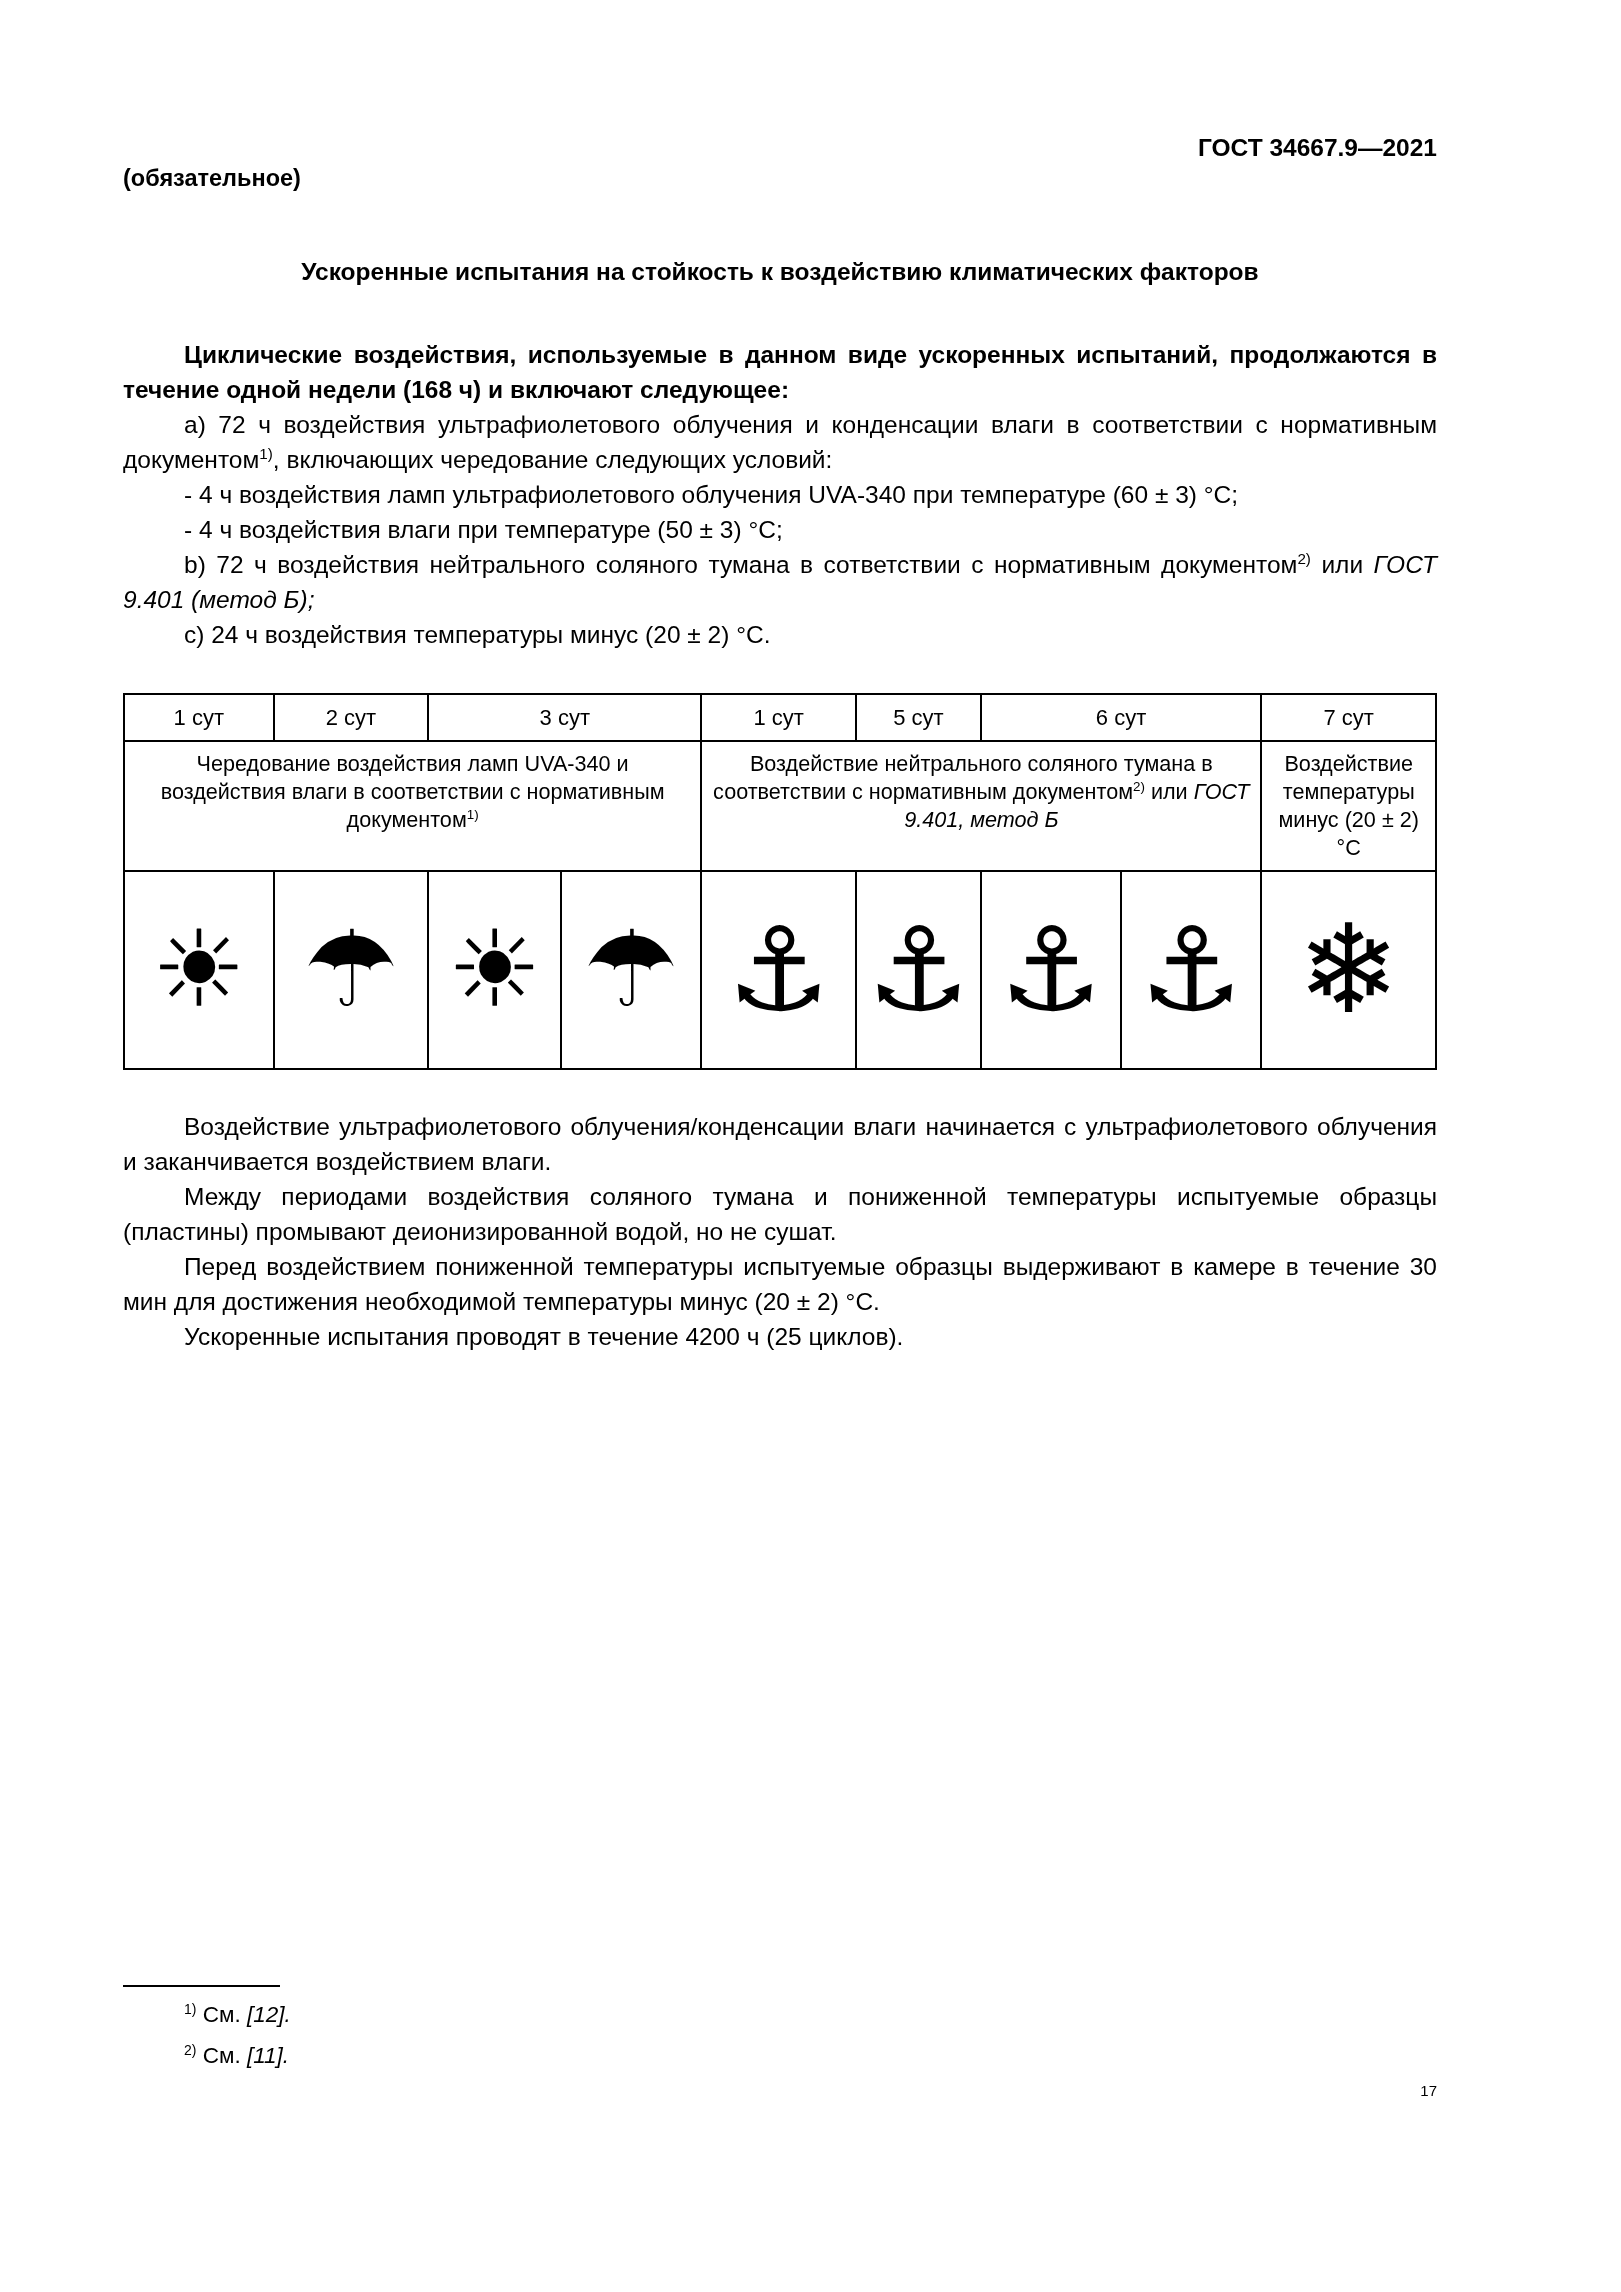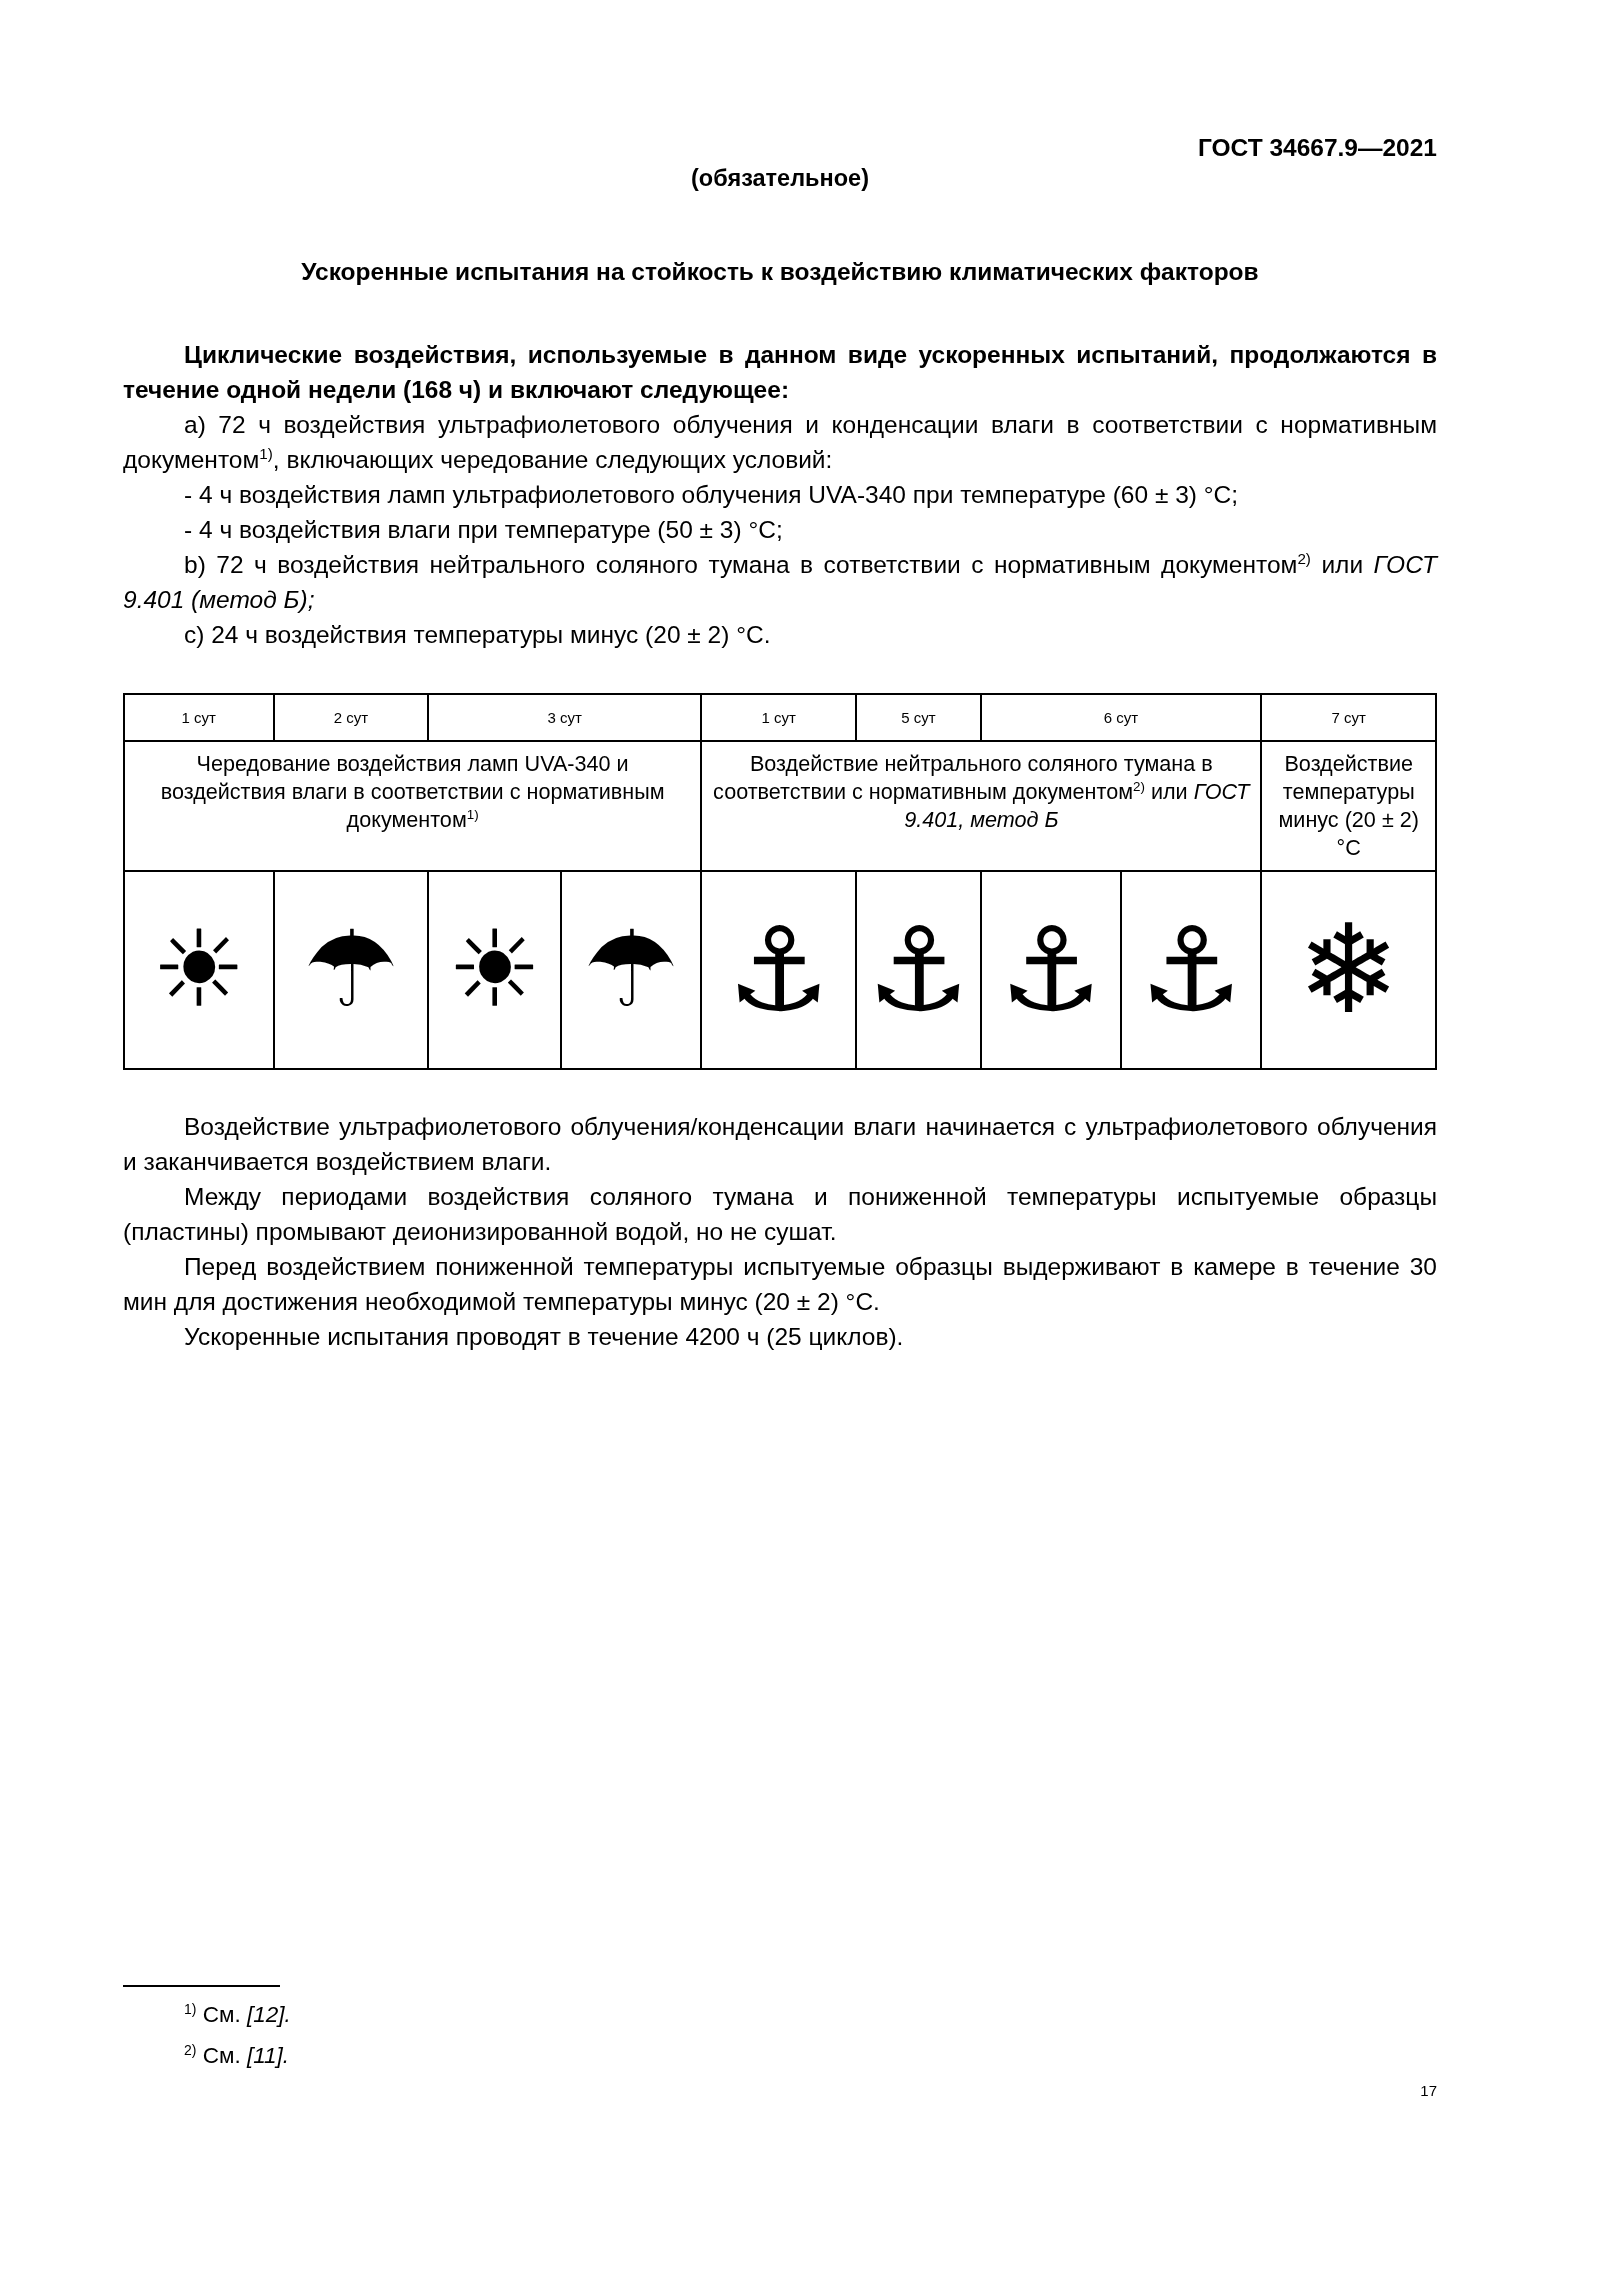--- a/index.html
+++ b/index.html
@@ -26,21 +26,21 @@
     line-height: 29px;
   }
   .appendix-label {
     margin-top: 45px;
     text-align: center;
     font-weight: 700;
     font-size: 23.5px;
     line-height: 32px;
   }
   .appendix-kind {
-    text-align: center;
+    text-align: left;
     font-weight: 700;
     font-size: 23.5px;
     line-height: 32px;
   }
   .title {
     margin-top: 61px;
     text-align: center;
     font-weight: 700;
     font-size: 24.5px;
     line-height: 33px;
@@ -59,21 +59,21 @@
     width: 100%;
     border-collapse: collapse;
     margin-top: 41px;
     table-layout: fixed;
   }
   .cycle-table td {
     border: 2px solid #000000;
     text-align: center;
     vertical-align: middle;
   }
-  .row-days td { height: 47px; font-size: 15px; }
+  .row-days td { height: 47px; font-size: 22px; }
   .row-desc td {
     height: 122px;
     font-size: 21.6px;
     line-height: 28px;
     padding: 7.8px 9.8px;
     vertical-align: top;
   }
   .row-icons td { height: 198px; }
   .glyph {
     font-family: "DejaVu Sans", sans-serif;

